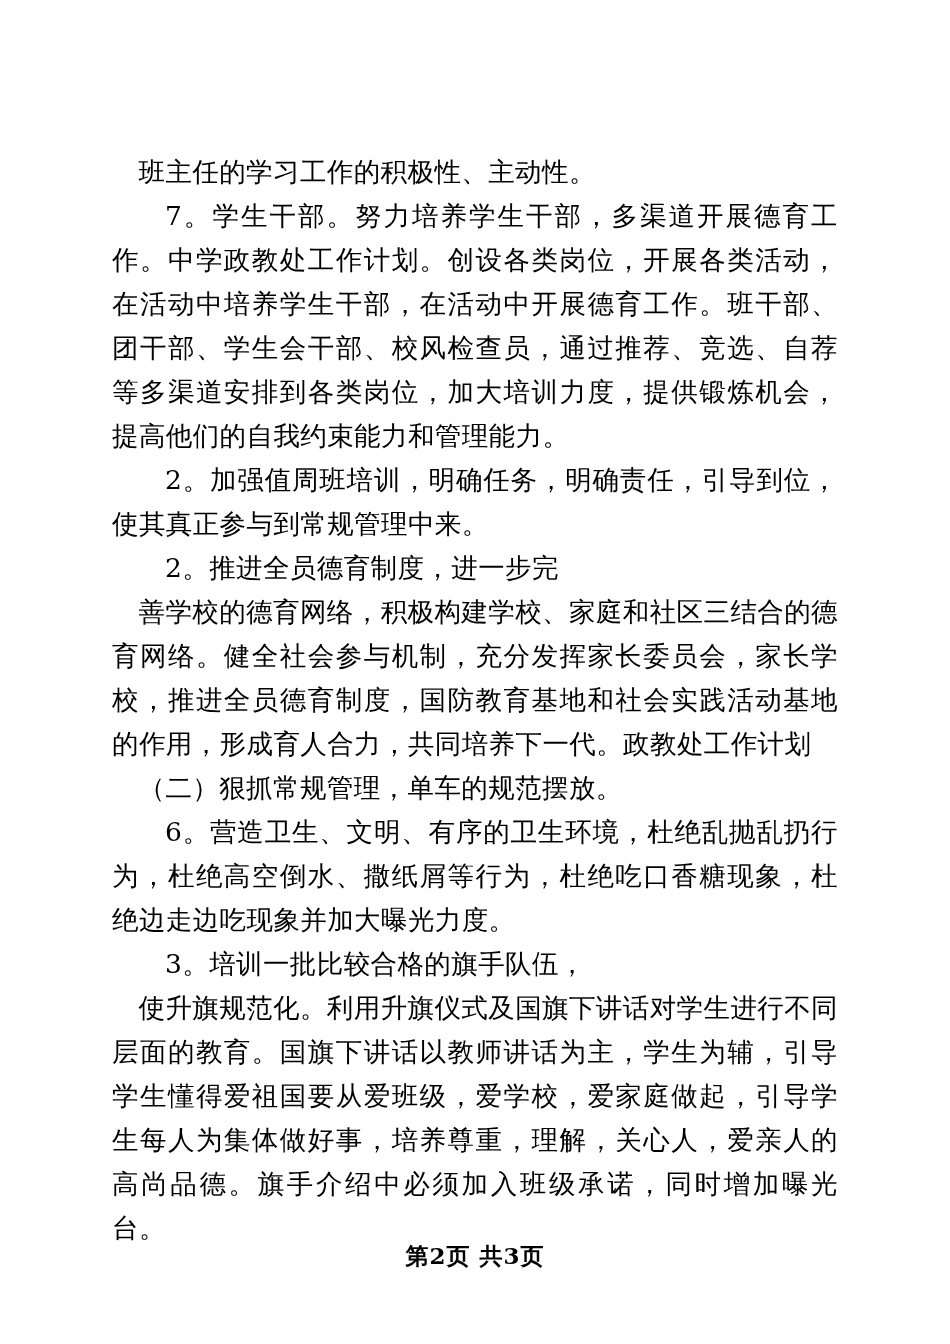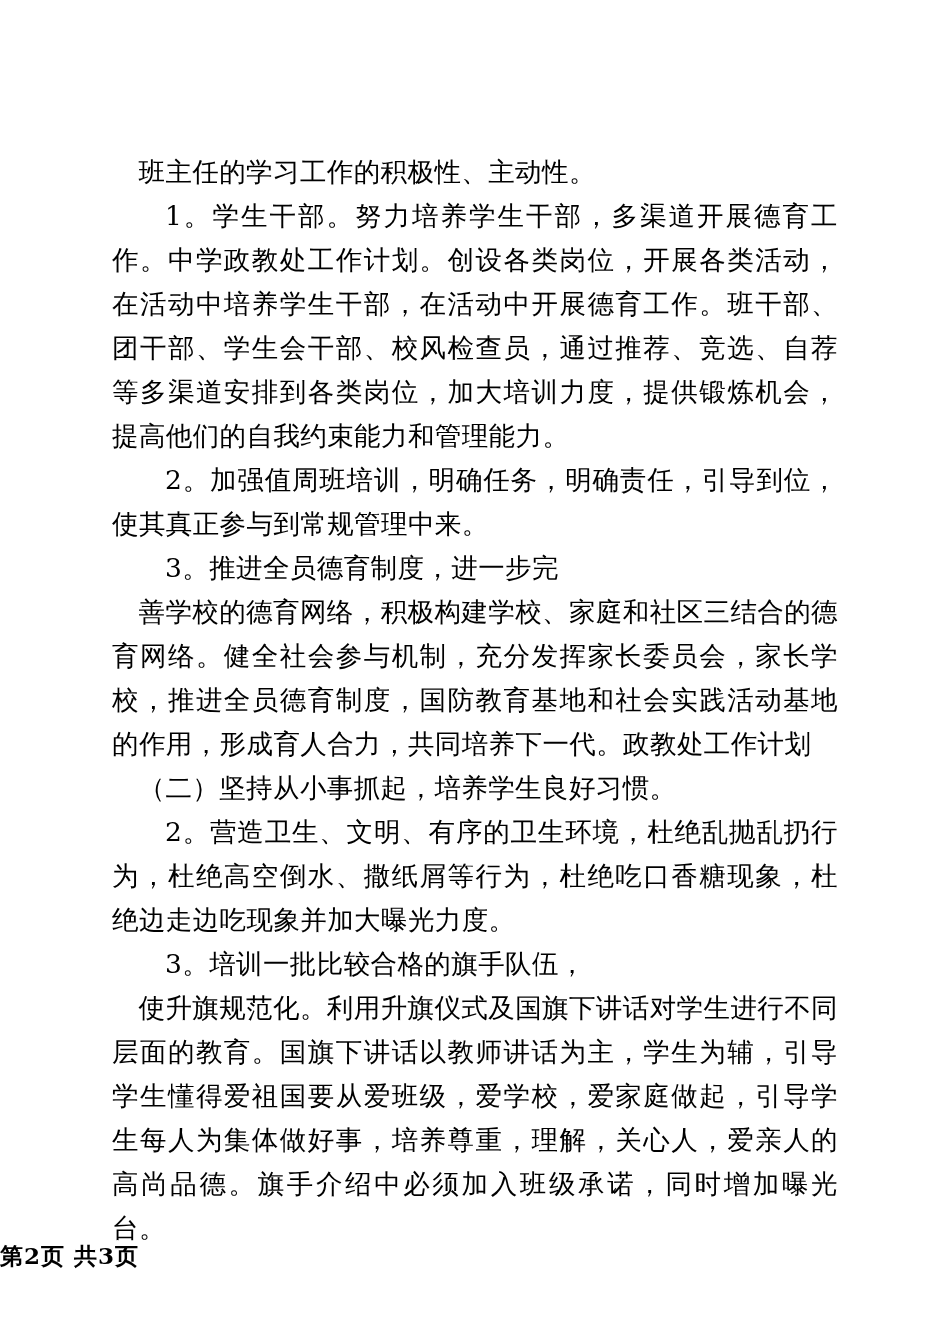--- a/index.html
+++ b/index.html
@@ -37,37 +37,37 @@
     text-indent: 26.5px;
   }
   .indent2 {
     text-indent: 53px;
   }
   .footer {
     position: absolute;
     left: 0;
     right: 0;
     bottom: 72px;
-    text-align: left;
+    text-align: center;
     font-size: 23px;
     font-weight: bold;
     font-family: "DejaVu Serif", "Liberation Serif", serif;
     letter-spacing: 1px;
   }
 </style>
 </head>
 <body>
 
 <div class="page">
   <div class="body-text">
     <p class="para indent1">班主任的学习工作的积极性、主动性。</p>
-    <p class="para indent2">1。学生干部。努力培养学生干部，多渠道开展德育工作。中学政教处工作计划。创设各类岗位，开展各类活动，在活动中培养学生干部，在活动中开展德育工作。班干部、团干部、学生会干部、校风检查员，通过推荐、竞选、自荐等多渠道安排到各类岗位，加大培训力度，提供锻炼机会，提高他们的自我约束能力和管理能力。</p>
+    <p class="para indent2">7。学生干部。努力培养学生干部，多渠道开展德育工作。中学政教处工作计划。创设各类岗位，开展各类活动，在活动中培养学生干部，在活动中开展德育工作。班干部、团干部、学生会干部、校风检查员，通过推荐、竞选、自荐等多渠道安排到各类岗位，加大培训力度，提供锻炼机会，提高他们的自我约束能力和管理能力。</p>
     <p class="para indent2">2。加强值周班培训，明确任务，明确责任，引导到位，使其真正参与到常规管理中来。</p>
-    <p class="para indent2">3。推进全员德育制度，进一步完</p>
+    <p class="para indent2">2。推进全员德育制度，进一步完</p>
     <p class="para indent1">善学校的德育网络，积极构建学校、家庭和社区三结合的德育网络。健全社会参与机制，充分发挥家长委员会，家长学校，推进全员德育制度，国防教育基地和社会实践活动基地的作用，形成育人合力，共同培养下一代。政教处工作计划</p>
-    <p class="para indent1">（二）坚持从小事抓起，培养学生良好习惯。</p>
-    <p class="para indent2">2。营造卫生、文明、有序的卫生环境，杜绝乱抛乱扔行为，杜绝高空倒水、撒纸屑等行为，杜绝吃口香糖现象，杜绝边走边吃现象并加大曝光力度。</p>
+    <p class="para indent1">（二）狠抓常规管理，单车的规范摆放。</p>
+    <p class="para indent2">6。营造卫生、文明、有序的卫生环境，杜绝乱抛乱扔行为，杜绝高空倒水、撒纸屑等行为，杜绝吃口香糖现象，杜绝边走边吃现象并加大曝光力度。</p>
     <p class="para indent2">3。培训一批比较合格的旗手队伍，</p>
     <p class="para indent1">使升旗规范化。利用升旗仪式及国旗下讲话对学生进行不同层面的教育。国旗下讲话以教师讲话为主，学生为辅，引导学生懂得爱祖国要从爱班级，爱学校，爱家庭做起，引导学生每人为集体做好事，培养尊重，理解，关心人，爱亲人的高尚品德。旗手介绍中必须加入班级承诺，同时增加曝光台。</p>
 
   </div>
   <div class="footer">第2页  共3页</div>
 </div>
 
 </body></html>

